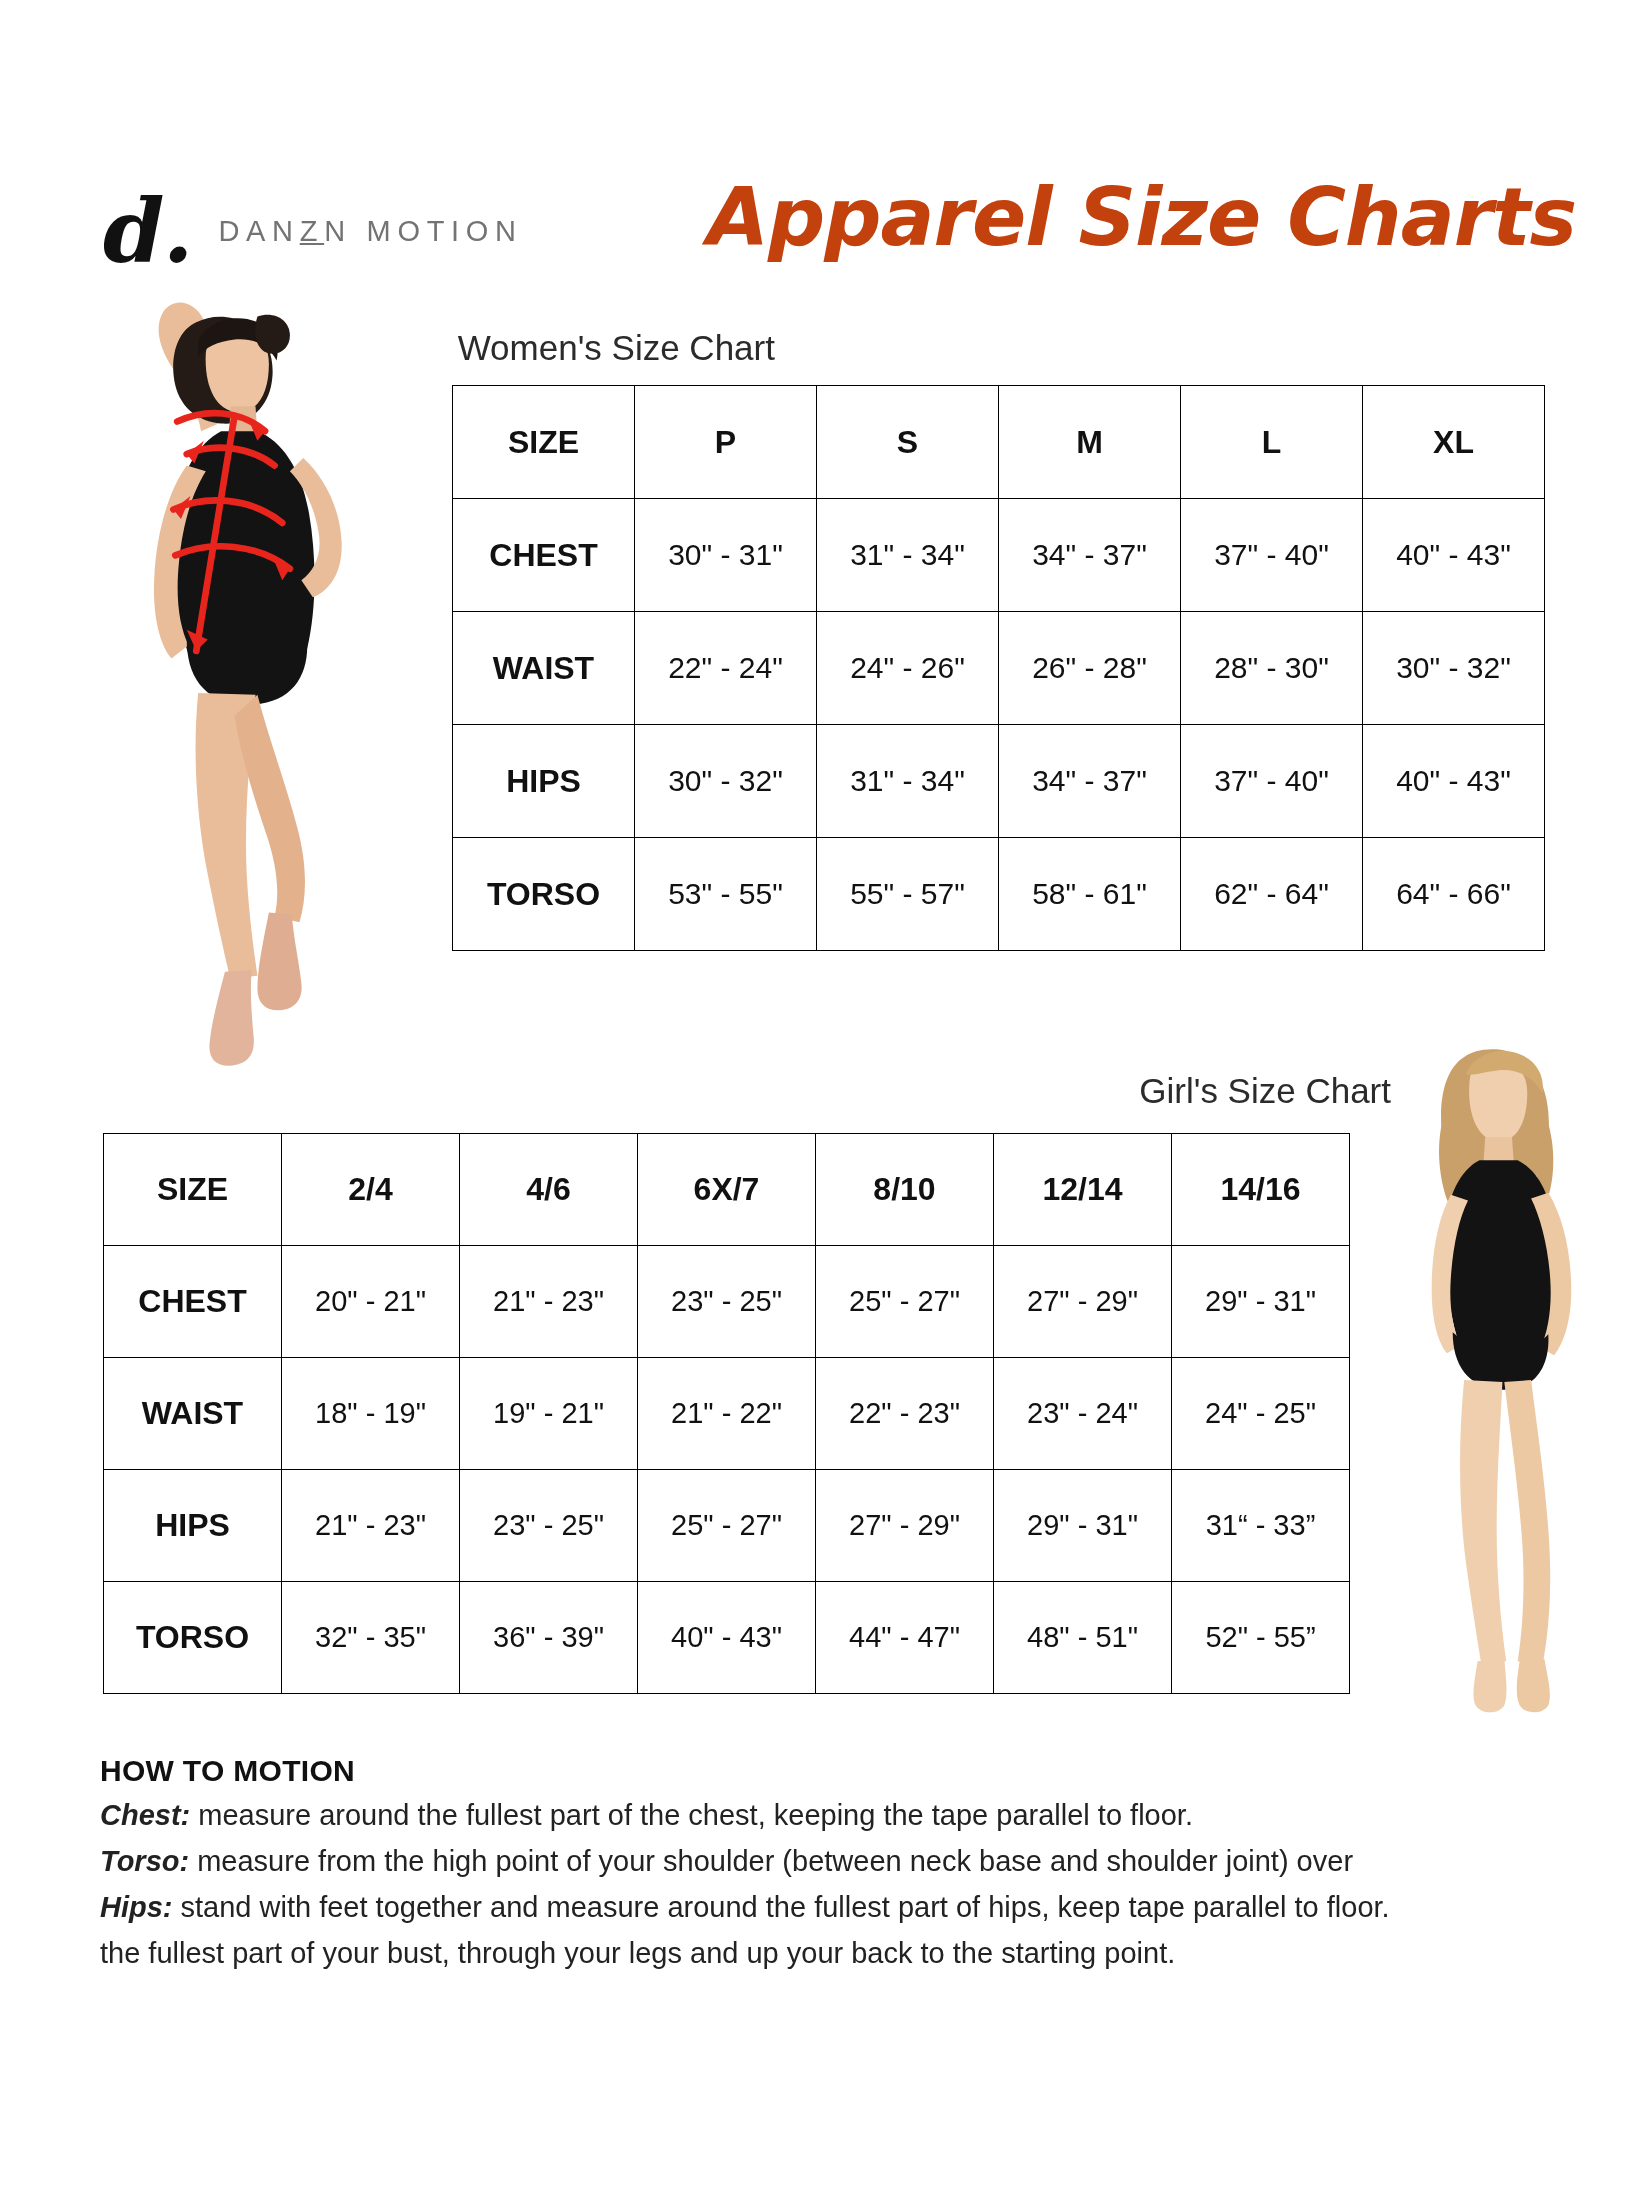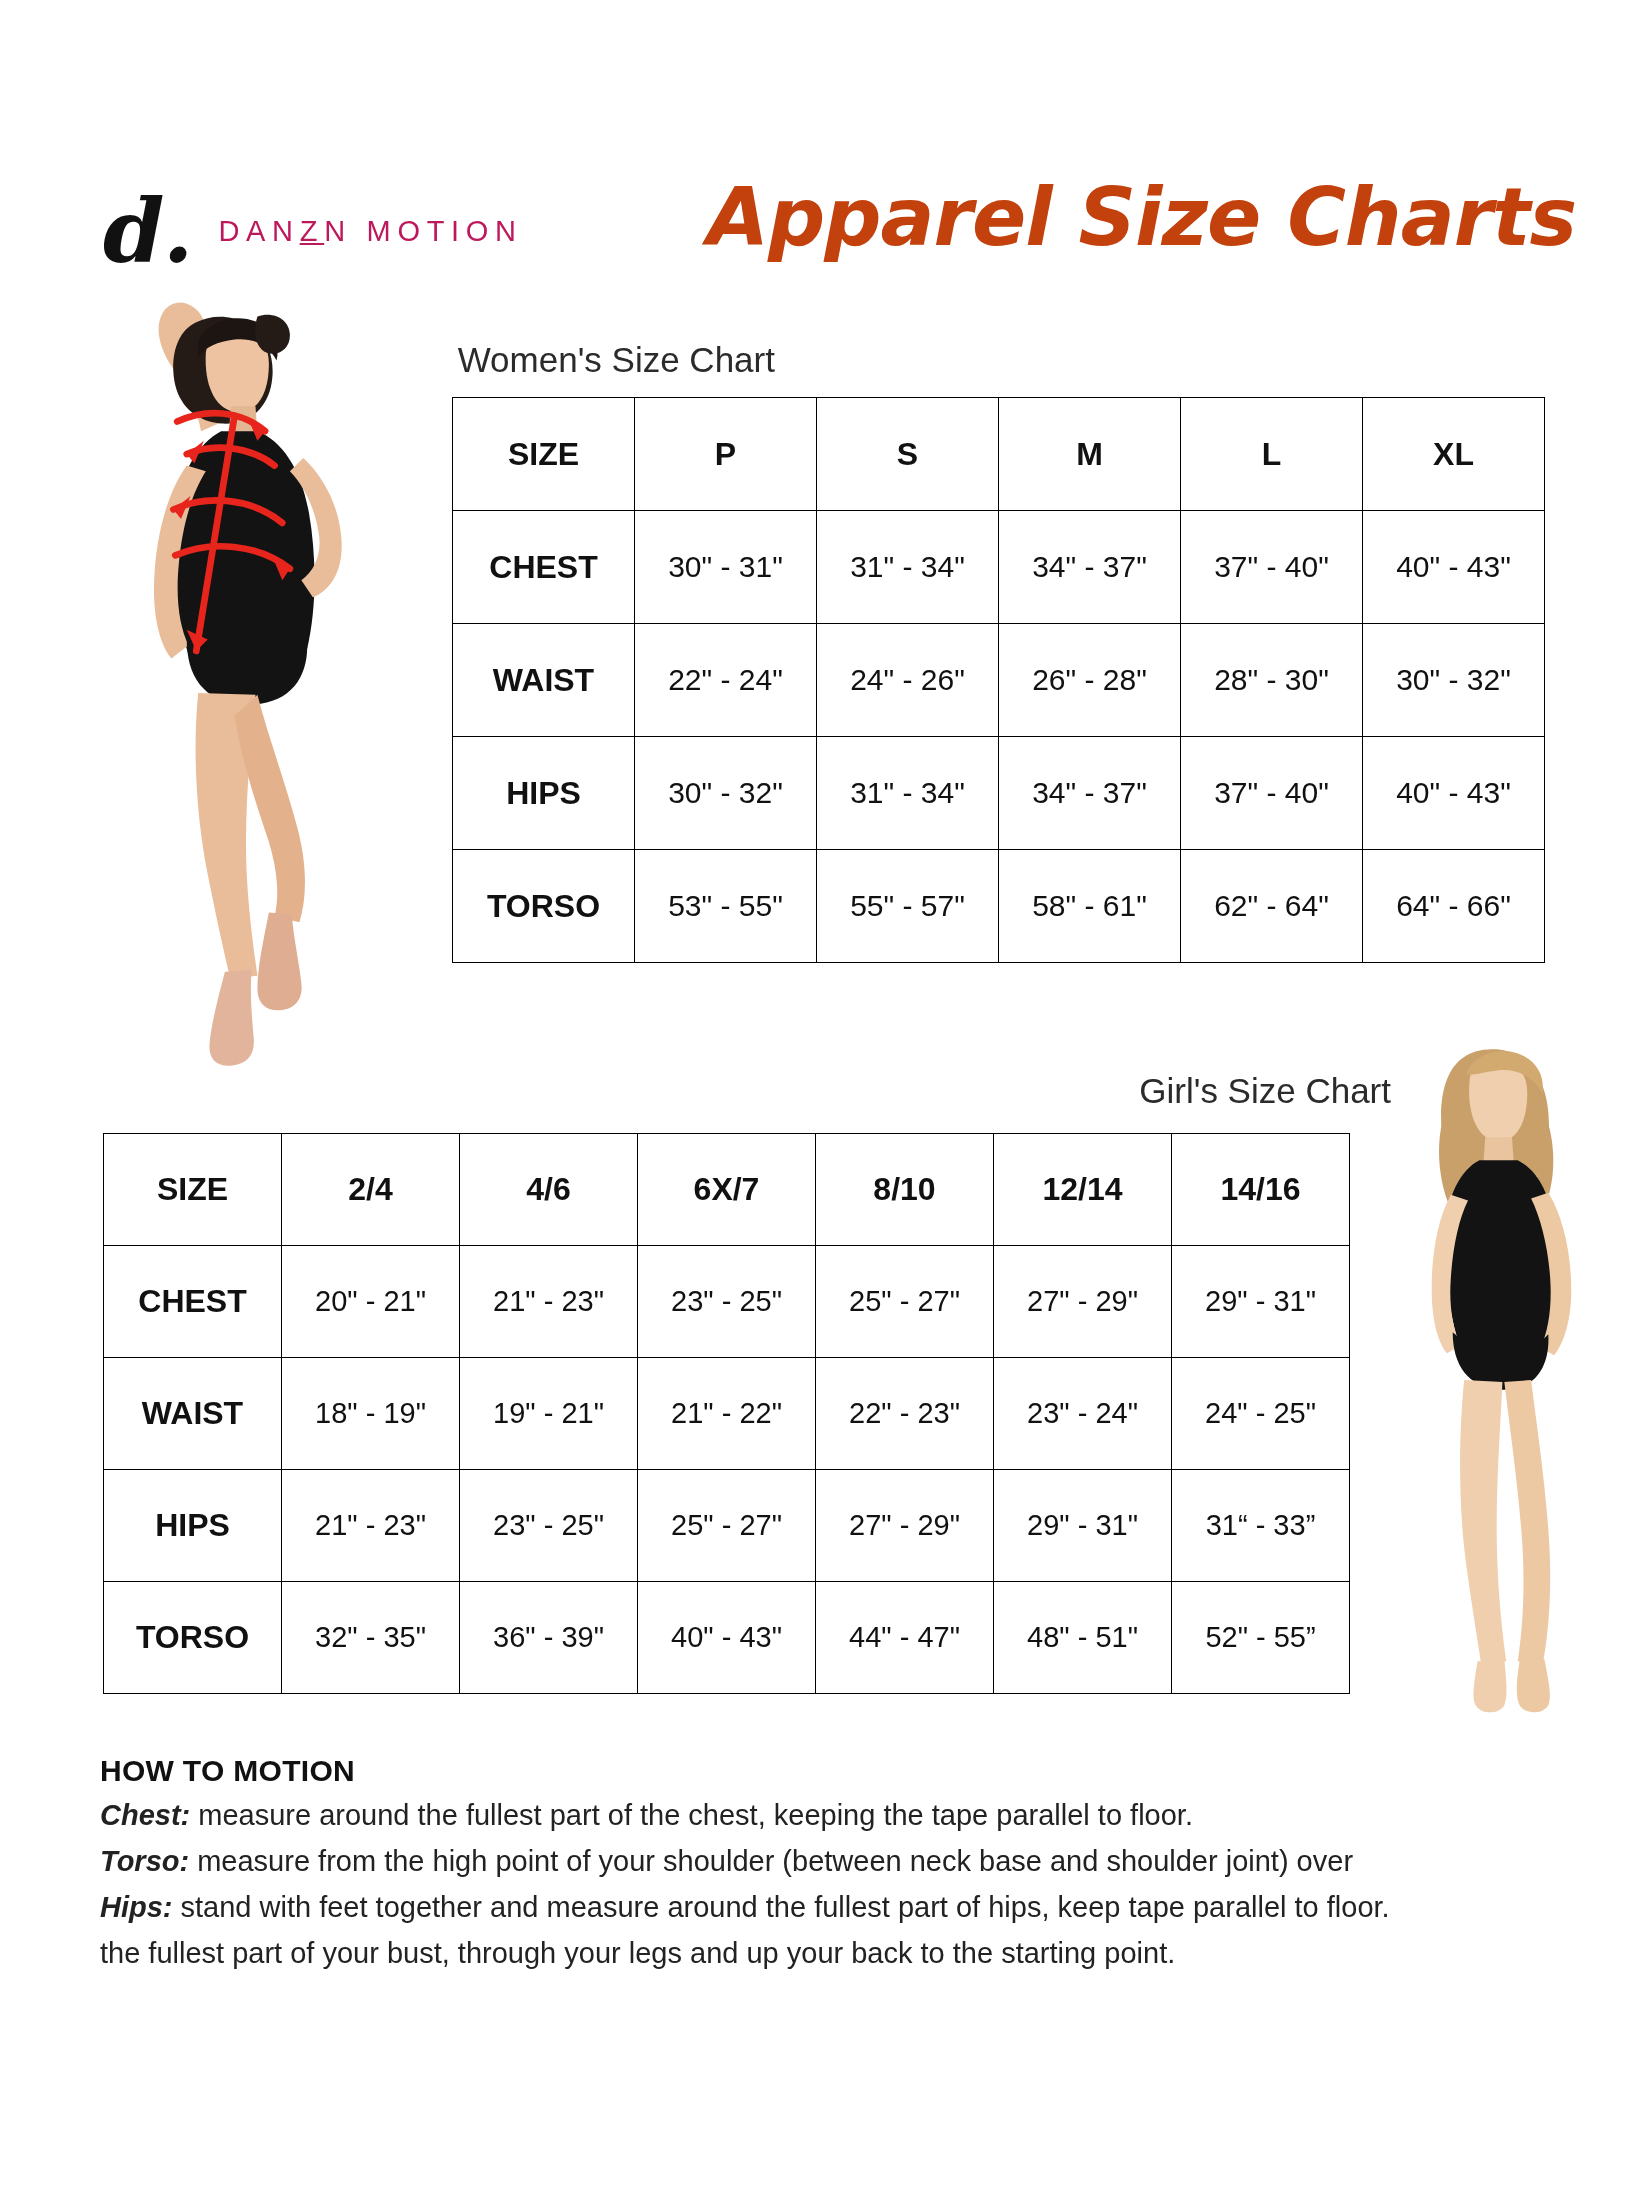--- a/index.html
+++ b/index.html
@@ -36,21 +36,21 @@
     font-style: italic;
     line-height: 0.8;
     color: #111;
     letter-spacing: -1.9px;
   }
   .logo-text {
     margin-left: 27px;
     font-family: "Liberation Sans", sans-serif;
     font-size: 29px;
     letter-spacing: 6.7px;
-    color: #be185d;
+    color: #737373;
   }
   .logo-text .u { text-decoration: underline; }
   .doc-title {
     position: absolute;
     left: 707px;
     top: 75px;
     width: 860px;
     font-family: "DejaVu Sans", sans-serif;
     font-size: 80px;
     font-weight: 700;
@@ -82,21 +82,21 @@
     font-weight: 700;
   }
   table.size-table td.rowhead {
     font-weight: 700;
   }
 
   
   #women-section {
     position: absolute;
     left: 411px;
-    top: 340px;
+    top: 328px;
     width: 1099px;
     padding-left: 41px;
   }
   #women-section .chart-title { margin: 0 0 17px 5.7px; }
   #women-table { width: 1090px; }
   #women-table th, #women-table td { height: 113px; font-size: 30px; }
   #women-table th { font-size: 32px; }
   #women-table td.rowhead { font-size: 32px; }
 
   

